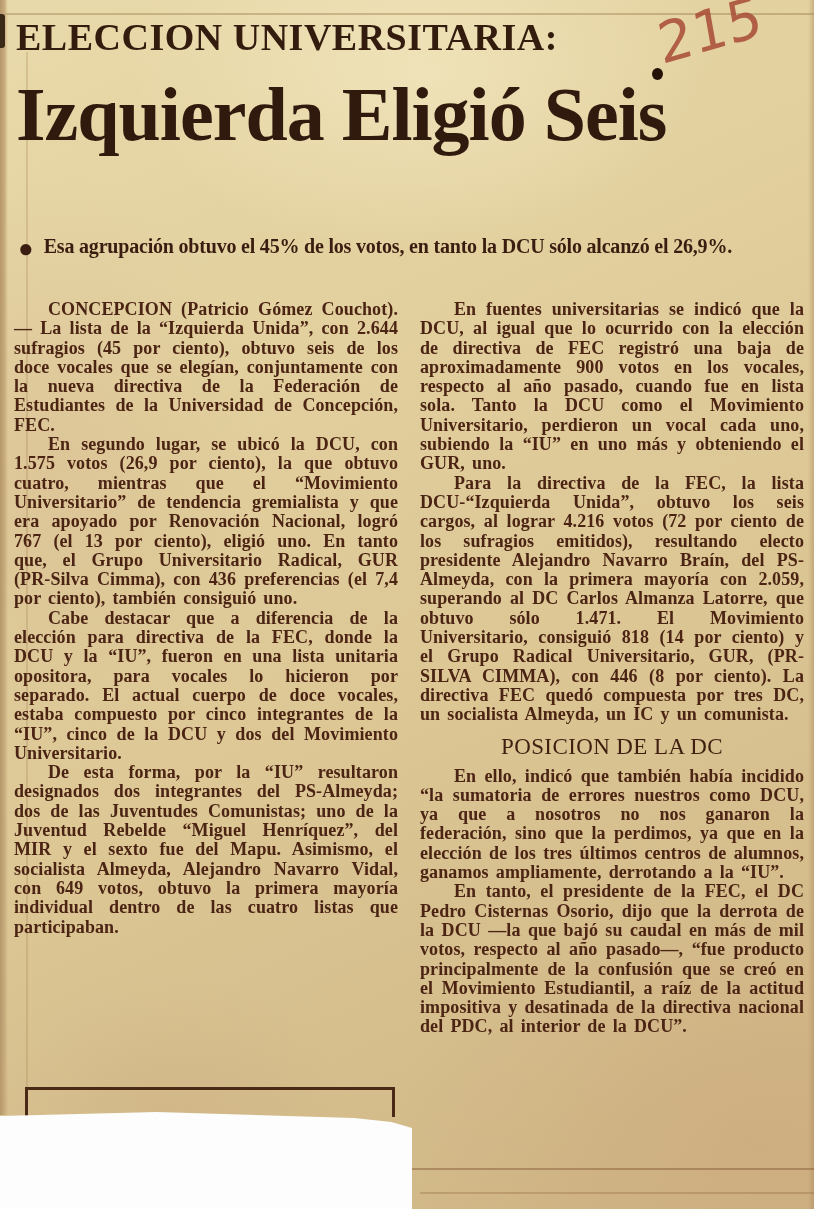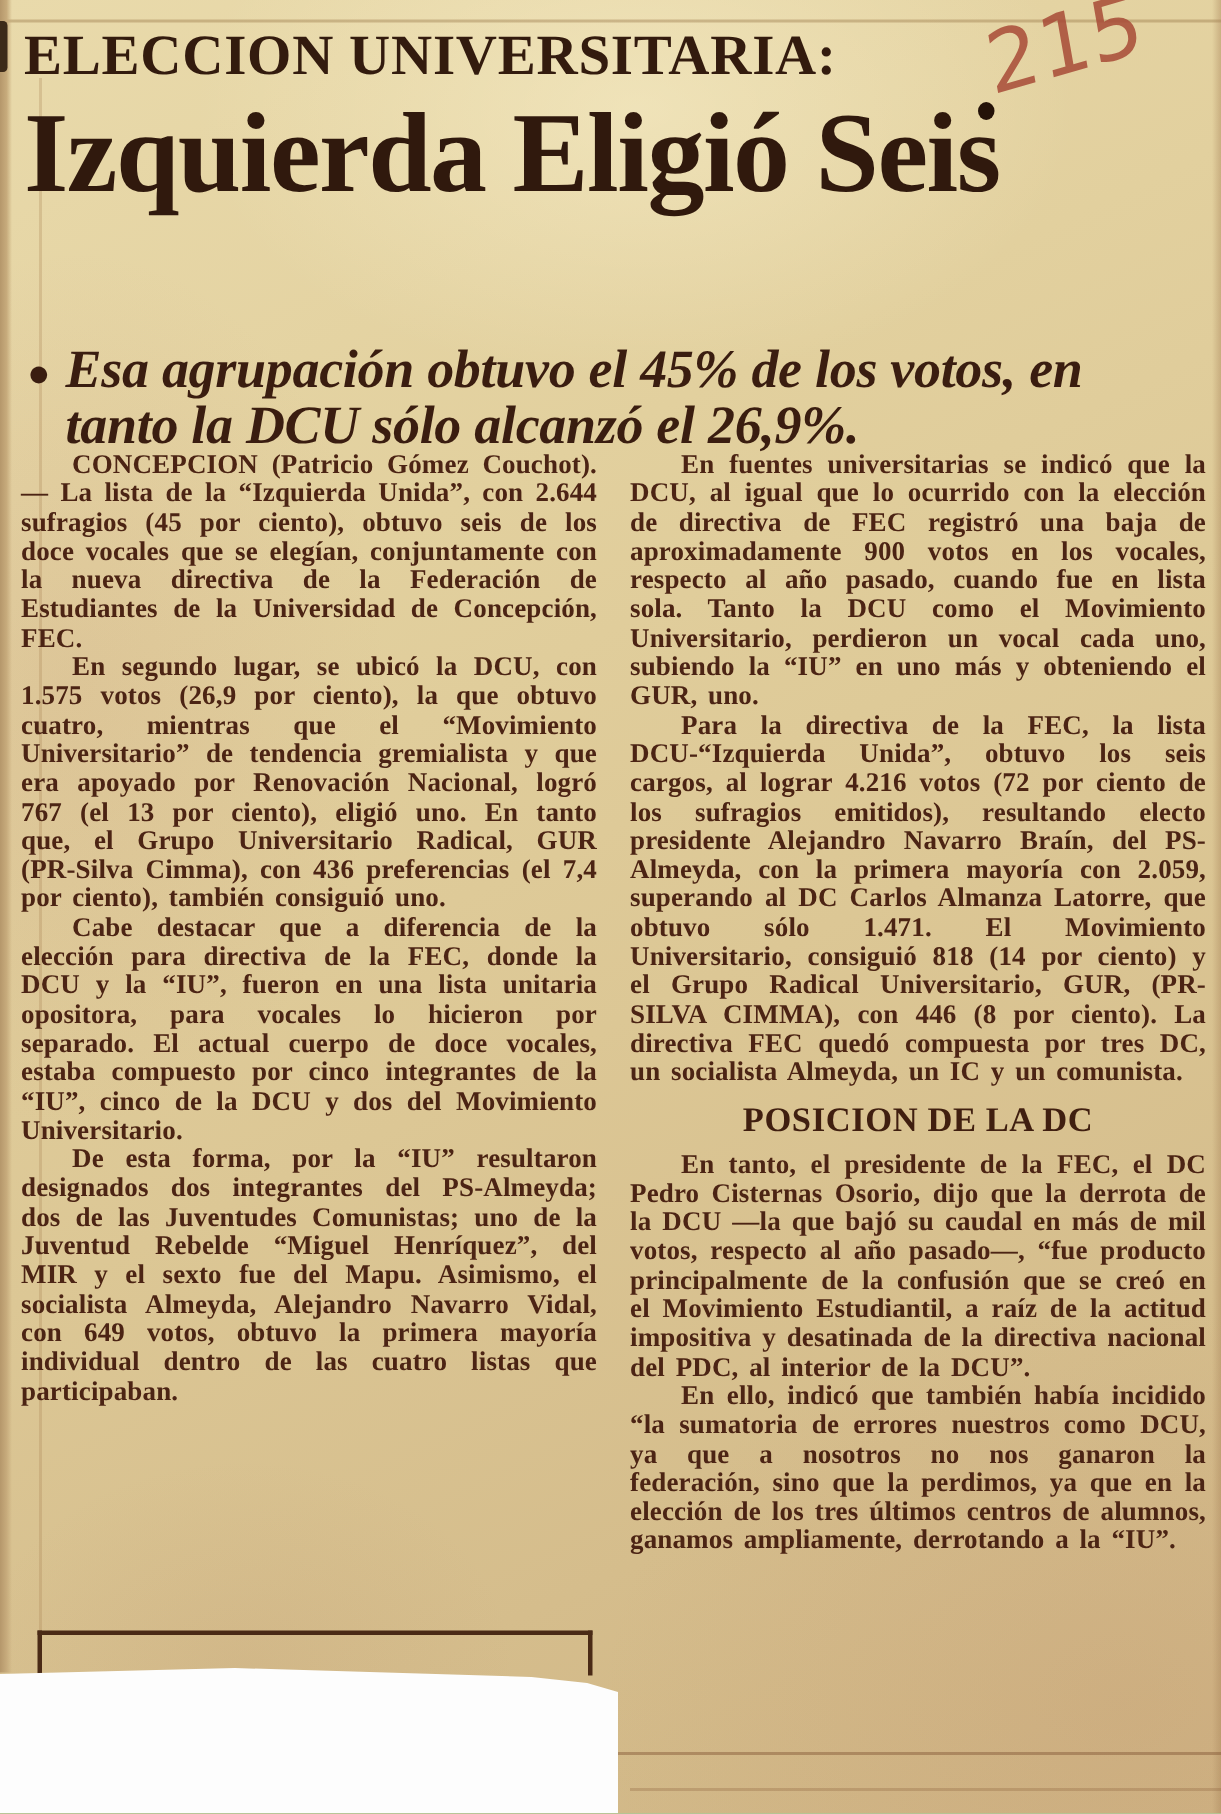--- a/index.html
+++ b/index.html
@@ -37,60 +37,60 @@
     background:#fdfdfd;
     clip-path:polygon(0 4px, 38% 0, 86% 6px, 95% 10px, 100% 16px, 100% 100%, 0 100%);
   }
   
   .header { position:absolute; left:16px; top:18px; width:782px; color:#2f180c; }
   .kicker {
     font-size:38px; font-weight:700; letter-spacing:0.5px;
     color:#331b0e; line-height:1.0;
   }
   .headline {
-    margin-top:4px;
+    margin-top:16px;
     font-size:76px; font-weight:700; line-height:84px;
     letter-spacing:-1px; color:#30190d; white-space:nowrap;
   }
   .handwritten {
     position:absolute; left:648px; top:-6px;
     font-family:"DejaVu Sans", sans-serif;
     font-size:56px; font-weight:400;
     color:#a84b37;
     transform:rotate(-16deg) skewX(-6deg);
     transform-origin:left bottom;
     opacity:0.85;
   }
   .ink-dot { position:absolute; left:636px; top:50px; width:11px; height:12px; background:#241208; border-radius:50%; }
   
   .lede {
     position:absolute; left:18px; top:228px; width:778px;
     display:flex; align-items:flex-start;
     color:#3a1d10;
   }
   .lede-bullet { font-size:26px; line-height:37px; margin:2px 10px 0 0; }
-  .lede-text   { font-size:36px; font-weight:700; line-height:37px; width:740px; letter-spacing:-0.2px;font-style:italic; }
+  .lede-text   { font-size:20px; font-weight:700; line-height:37px; width:740px; letter-spacing:-0.2px; }
   
   .columns {
     position:absolute; left:14px; top:300px; width:790px;
     display:flex; gap:22px;
   }
   .col { width:384px; }
   .col p {
     font-size:18px; font-weight:700;
     line-height:19.3px;
     color:#4c2414;
     text-align:justify;
     text-indent:34px;
     word-spacing:0.14em;
     letter-spacing:0.1px;
     hyphens:auto;
   }
   .col .subhead {
-    font-size:23px; font-weight:700; color:#401f10;
+    font-size:23px; font-weight:400; color:#401f10;
     text-align:center; text-indent:0;
     margin:9px 0 7px 0; letter-spacing:0.4px;
   }
   
   .box-outline {
     position:absolute; left:25px; top:1087px; width:370px; height:30px;
     border:3px solid #4a2a16; border-bottom:none;
   }
 </style>
 </head>
@@ -123,22 +123,22 @@
       <div class="col">
         <p>CONCEPCION (Patricio Gómez Couchot).— La lista de la “Izquierda Unida”, con 2.644 sufragios (45 por ciento), obtuvo seis de los doce vocales que se elegían, conjuntamente con la nueva directiva de la Federación de Estudiantes de la Universidad de Concepción, FEC.</p>
         <p>En segundo lugar, se ubicó la DCU, con 1.575 votos (26,9 por ciento), la que obtuvo cuatro, mientras que el “Movimiento Universitario” de tendencia gremialista y que era apoyado por Renovación Nacional, logró 767 (el 13 por ciento), eligió uno. En tanto que, el Grupo Universitario Radical, GUR (PR-Silva Cimma), con 436 preferencias (el 7,4 por ciento), también consiguió uno.</p>
         <p>Cabe destacar que a diferencia de la elección para directiva de la FEC, donde la DCU y la “IU”, fueron en una lista unitaria opositora, para vocales lo hicieron por separado. El actual cuerpo de doce vocales, estaba compuesto por cinco integrantes de la “IU”, cinco de la DCU y dos del Movimiento Universitario.</p>
         <p>De esta forma, por la “IU” resultaron designados dos integrantes del PS-Almeyda; dos de las Juventudes Comunistas; uno de la Juventud Rebelde “Miguel Henríquez”, del MIR y el sexto fue del Mapu. Asimismo, el socialista Almeyda, Alejandro Navarro Vidal, con 649 votos, obtuvo la primera mayoría individual dentro de las cuatro listas que participaban.</p>
       </div>
       <div class="col">
         <p>En fuentes universitarias se indicó que la DCU, al igual que lo ocurrido con la elección de directiva de FEC registró una baja de aproximadamente 900 votos en los vocales, respecto al año pasado, cuando fue en lista sola. Tanto la DCU como el Movimiento Universitario, perdieron un vocal cada uno, subiendo la “IU” en uno más y obteniendo el GUR, uno.</p>
         <p>Para la directiva de la FEC, la lista DCU-“Izquierda Unida”, obtuvo los seis cargos, al lograr 4.216 votos (72 por ciento de los sufragios emitidos), resultando electo presidente Alejandro Navarro Braín, del PS-Almeyda, con la primera mayoría con 2.059, superando al DC Carlos Almanza Latorre, que obtuvo sólo 1.471. El Movimiento Universitario, consiguió 818 (14 por ciento) y el Grupo Radical Universitario, GUR, (PR-SILVA CIMMA), con 446 (8 por ciento). La directiva FEC quedó compuesta por tres DC, un socialista Almeyda, un IC y un comunista.</p>
         <h2 class="subhead">POSICION DE LA DC</h2>
+        <p>En ello, indicó que también había incidido “la sumatoria de errores nuestros como DCU, ya que a nosotros no nos ganaron la federación, sino que la perdimos, ya que en la elección de los tres últimos centros de alumnos, ganamos ampliamente, derrotando a la “IU”.</p>
         <p>En tanto, el presidente de la FEC, el DC Pedro Cisternas Osorio, dijo que la derrota de la DCU —la que bajó su caudal en más de mil votos, respecto al año pasado—, “fue producto principalmente de la confusión que se creó en el Movimiento Estudiantil, a raíz de la actitud impositiva y desatinada de la directiva nacional del PDC, al interior de la DCU”.</p>
-        <p>En ello, indicó que también había incidido “la sumatoria de errores nuestros como DCU, ya que a nosotros no nos ganaron la federación, sino que la perdimos, ya que en la elección de los tres últimos centros de alumnos, ganamos ampliamente, derrotando a la “IU”.</p>
       </div>
     </div>
 
     <div class="box-outline"></div>
   </div>
 
   <div class="cutout"></div>
 
 </div>
 

